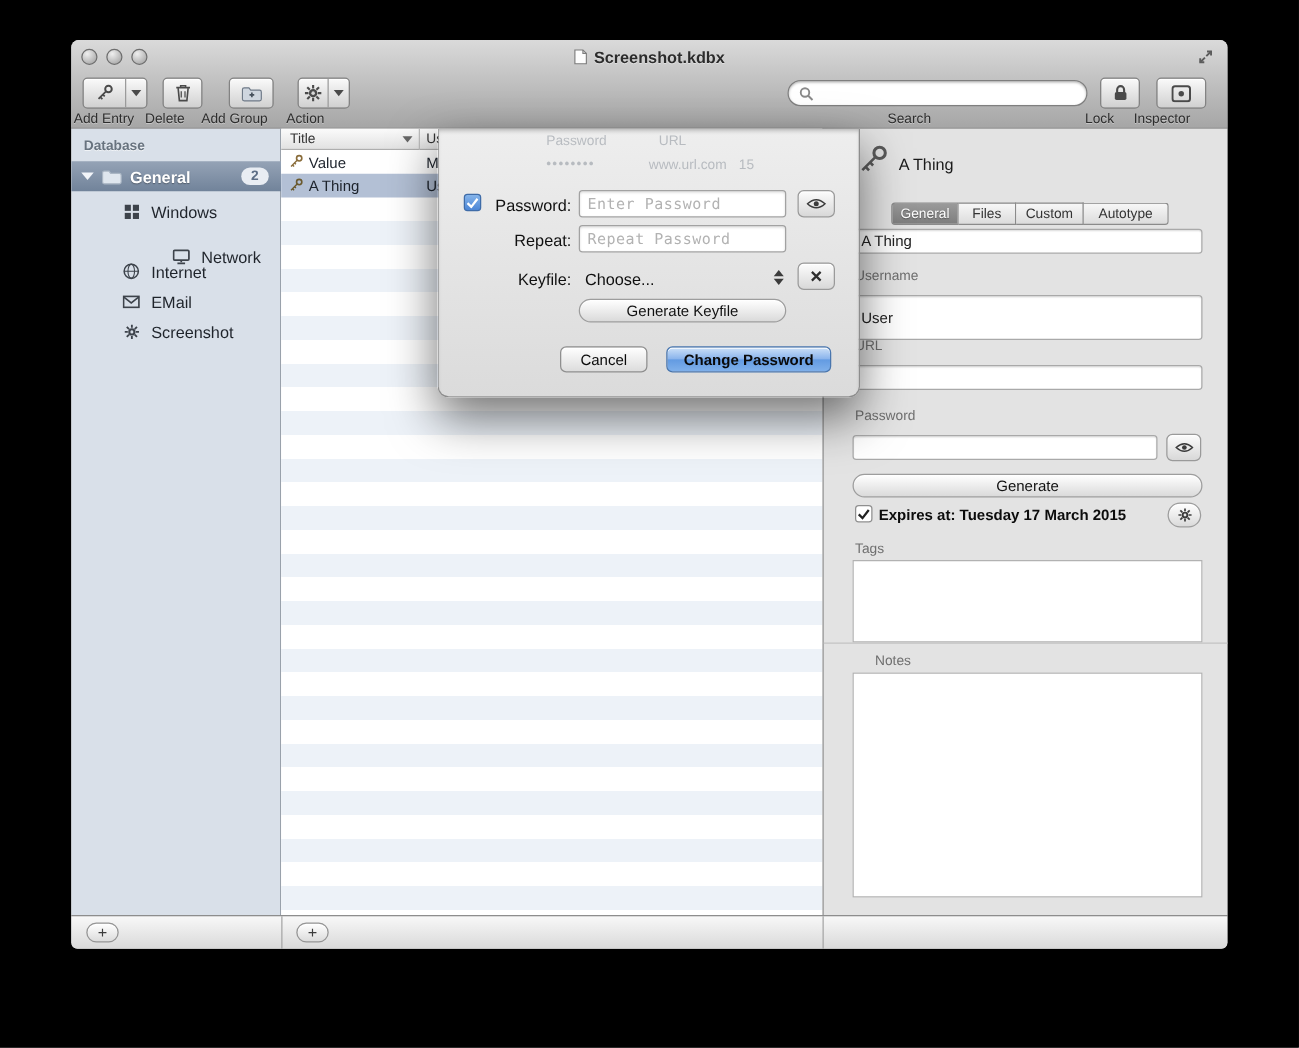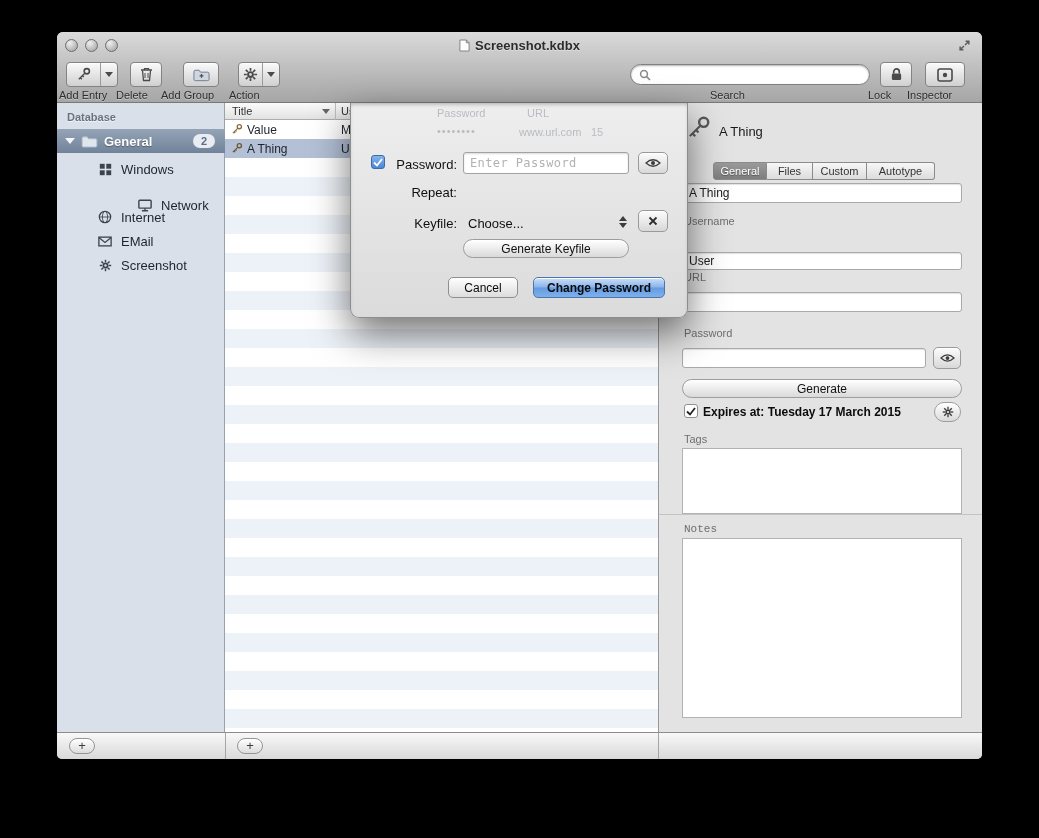--- a/index.html
+++ b/index.html
@@ -326,21 +326,21 @@
         <div class="tabs">
           <span class="seg selected" style="width:54px;">General</span>
           <span class="seg" style="width:46px;">Files</span>
           <span class="seg" style="width:54px;">Custom</span>
           <span class="seg" style="width:68px;">Autotype</span>
         </div>
 
         <input class="field" style="left: 23px; top: 80px; width: 280px; height: 20px;" value="A Thing">
 
         <span class="flabel" style="left:25px;top:112px;">Username</span>
-        <input class="field" style="left: 23px; top: 149px; width: 280px; height: 18px;" value="User">
+        <input class="field" style="left: 23px; top: 133px; width: 280px; height: 36px;" value="User">
 
         <span class="flabel" style="left:25px;top:168px;">URL</span>
         <input class="field" style="left: 23px; top: 189px; width: 280px; height: 20px;" value="">
 
         <span class="flabel" style="left:25px;top:224px;">Password</span>
         <input class="field" type="password" style="left: 23px; top: 245px; width: 244px; height: 20px;" value="">
         <span class="sqbtn" style="left:274px;top:244px;width:28px;height:22px;">
             <span>
               <svg width="15" height="10" viewBox="0 0 16 10">
                 <path d="M1 5 Q8 -1.5 15 5 Q8 11.5 1 5 Z" fill="none" stroke="#3c3c3c" stroke-width="1.2"></path>
@@ -378,21 +378,21 @@
                 <circle cx="8" cy="8" r="1.5" fill="#e6e6e6"></circle>
               </svg>
             </span>
           </span>
 
         <span class="flabel" style="left:25px;top:330px;">Tags</span>
         <textarea class="bigbox" style="top: 345px; height: 66px;" value=""></textarea>
 
         <div class="insp-divider"></div>
 
-        <span class="flabel" style="left:25px;top:420px;font-family:Liberation Mono, monospace;">Notes</span>
+        <span class="flabel" style="left:41px;top:420px;">Notes</span>
         <textarea class="bigbox" style="top: 435px; height: 180px;" value=""></textarea>
       </div>
     </div>
 
     <div class="sheet">
       <span class="ghost" style="left:86px;top:4px;font-size:11px;">Password</span>
       <span class="ghost" style="left:176px;top:4px;font-size:11px;">URL</span>
       <span class="ghost" style="left:86px;top:22px;font-size:11px;letter-spacing:1px;">••••••••</span>
       <span class="ghost" style="left:168px;top:23px;font-size:11px;">www.url.com</span>
       <span class="ghost" style="left:240px;top:23px;font-size:11px;">15</span>
@@ -409,20 +409,21 @@
       <span class="sqbtn" style="left:287px;top:49px;width:30px;height:22px;">
           <span>
             <svg width="16" height="10" viewBox="0 0 16 10">
               <path d="M1 5 Q8 -1.5 15 5 Q8 11.5 1 5 Z" fill="none" stroke="#3c3c3c" stroke-width="1.2"></path>
               <circle cx="8" cy="5" r="2" fill="#3c3c3c"></circle>
             </svg>
           </span>
         </span>
 
       <span class="slabel" style="top:82px;">Repeat:</span>
+      <input class="sfield" style="top: 77px;" placeholder="Repeat Password">
 
       <span class="slabel" style="top:113px;">Keyfile:</span>
       <span class="popup-text">Choose...</span>
       <span class="stepper">
           <span class="tri-up"></span>
           <span class="tri-dn"></span>
         </span>
       <span class="sqbtn" style="left:287px;top:107px;width:30px;height:22px;">
           <span>
             <svg width="10" height="10" viewBox="0 0 10 10">

